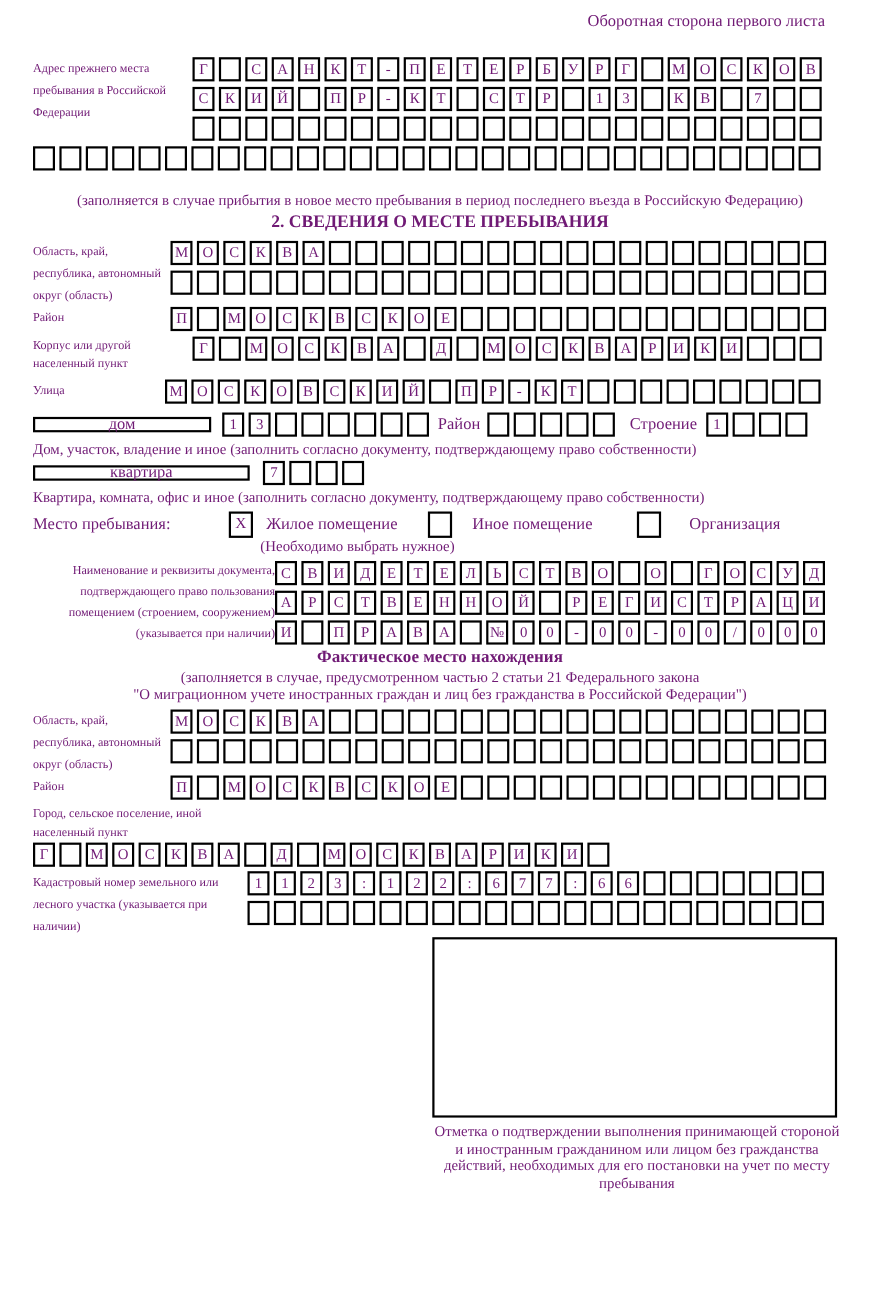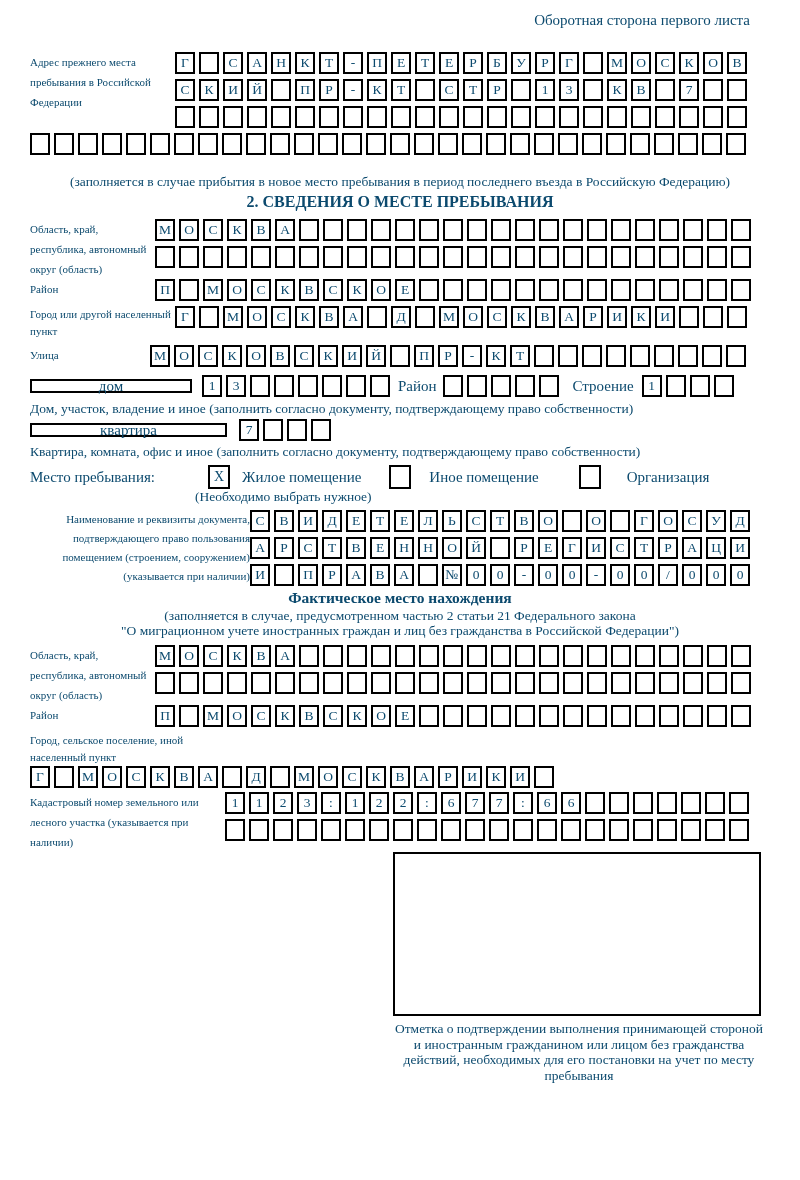--- a/index.html
+++ b/index.html
@@ -1,18 +1,18 @@
 <!DOCTYPE html>
 <html><head>
 <meta charset="utf-8">
 <style>
   html,body { margin:0; padding:0; background:#fff; }
   .page {
     width:800px; height:1180px; box-sizing:border-box; position:relative;
-    background:#ffffff; color:#0c4a6e;
+    background:#ffffff; color:#701a75;
     font-family:"Liberation Serif","DejaVu Serif",serif;
     padding:12px 0 0 30px; overflow:hidden;
   }
   .corner { text-align:right; padding-right:50px; font-size:15px; height:18px; }
   .frow { display:flex; align-items:flex-start; }
   .flabel { font-size:11px; line-height:20px; flex:none; }
   .cells { display:flex; gap:4px; flex:none; }
   .cell {
     box-sizing:border-box; width:20px; height:22px; border:2px solid #000;
     display:flex; align-items:center; justify-content:center;
@@ -249,21 +249,21 @@
         <span class="cell"></span>
         <span class="cell"></span>
         <span class="cell"></span>
         <span class="cell"></span>
         <span class="cell"></span>
         <span class="cell"></span>
       </div>
   </div>
 
   <div class="frow" style="margin-top:5px;">
-    <div class="flabel" style="width:145px; line-height:17px;">Город или другой населенный пункт</div>
+    <div class="flabel" style="width:145px; line-height:17px;">Корпус или другой населенный пункт</div>
     <div class="cells">
         <span class="cell">Г</span>
         <span class="cell"></span>
         <span class="cell">М</span>
         <span class="cell">О</span>
         <span class="cell">С</span>
         <span class="cell">К</span>
         <span class="cell">В</span>
         <span class="cell">А</span>
         <span class="cell"></span>
@@ -359,21 +359,21 @@
 
   <div class="frow" style="margin-top:6px; align-items:center;">
     <div class="inl" style="width:178px;">Место пребывания:</div>
     <div class="chk">X</div>
     <div class="inl" style="margin-left:12px;">Жилое помещение</div>
     <div class="chk" style="margin-left:28px;"></div>
     <div class="inl" style="margin-left:18px;">Иное помещение</div>
     <div class="chk" style="margin-left:40px;"></div>
     <div class="inl" style="margin-left:26px;">Организация</div>
   </div>
-  <div class="note" style="margin-left:165px; width:260px; ">(Необходимо выбрать нужное)</div>
+  <div class="note" style="margin-left:165px; width:260px; text-align:center;">(Необходимо выбрать нужное)</div>
 
   <div class="frow" style="margin-top:6px;">
     <div class="flabel" style="width:220px; line-height:19px;text-align:right;">Наименование и реквизиты документа, подтверждающего право пользования помещением (строением, сооружением) (указывается при наличии)</div>
     <div>
       <div class="cells rgap">
           <span class="cell">С</span>
           <span class="cell">В</span>
           <span class="cell">И</span>
           <span class="cell">Д</span>
           <span class="cell">Е</span>

